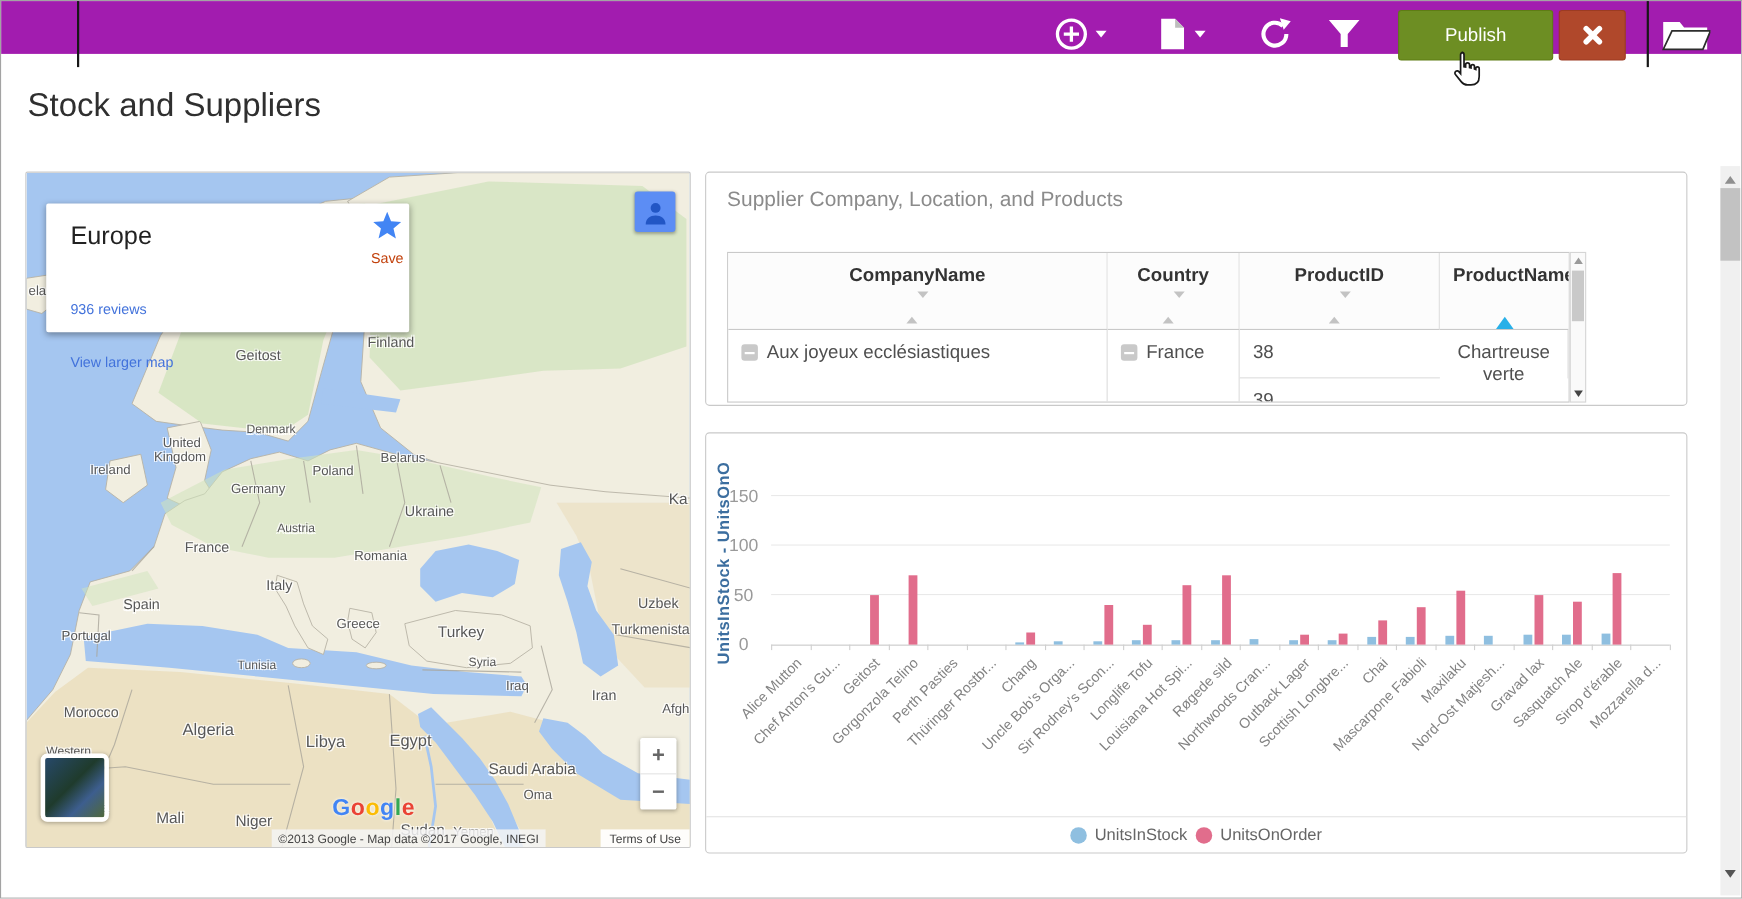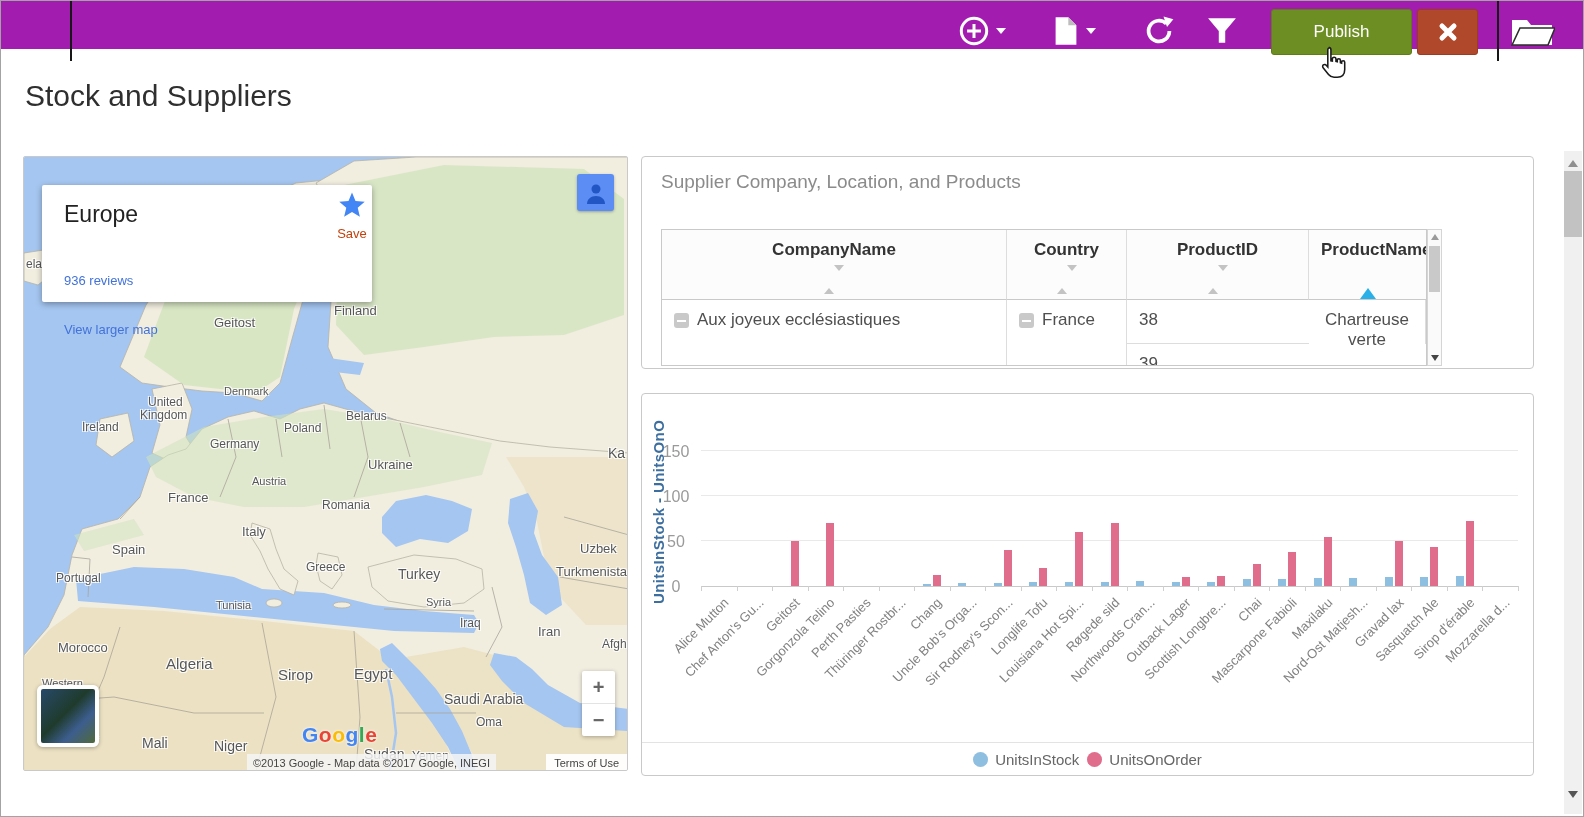--- a/index.html
+++ b/index.html
@@ -248,21 +248,21 @@
         <span style="left: 556px; top: 384px; font-size: 13px;">Uzbek</span>
         <span style="left: 532px; top: 407px; font-size: 13px;">Turkmenista</span>
         <span style="left: 402px; top: 439px; font-size: 11px;">Syria</span>
         <span style="left: 436px; top: 459px; font-size: 12px;">Iraq</span>
         <span style="left: 514px; top: 467px; font-size: 13px;">Iran</span>
         <span style="left: 578px; top: 480px; font-size: 12px;">Afgh</span>
         <span style="left: 584px; top: 288px; font-size: 14px;">Ka</span>
         <span style="left: 34px; top: 483px; font-size: 13px;">Morocco</span>
         <span style="left: 192px; top: 442px; font-size: 11px;">Tunisia</span>
         <span style="left: 142px; top: 498px; font-size: 15px;">Algeria</span>
-        <span style="left: 254px; top: 509px; font-size: 15px;">Sirop</span>
+        <span style="left: 254px; top: 509px; font-size: 15px;">Libya</span>
         <span style="left: 330px; top: 508px; font-size: 15px;">Egypt</span>
         <span style="left: 420px; top: 534px; font-size: 14px;">Saudi Arabia</span>
         <span style="left: 18px; top: 520px; font-size: 11px;">Western</span>
         <span style="left: 46px; top: 570px; font-size: 12px;">itania</span>
         <span style="left: 118px; top: 578px; font-size: 14px; text-align: right;">Mali</span>
         <span style="left: 190px; top: 581px; font-size: 14px;">Niger</span>
         <span style="left: 340px; top: 589px; font-size: 14px;">Sudan</span>
         <span style="left: 452px; top: 558px; font-size: 12px;">Oma</span>
         <span style="left: 388px; top: 592px; font-size: 12px;">Yemen</span>
       </div>

